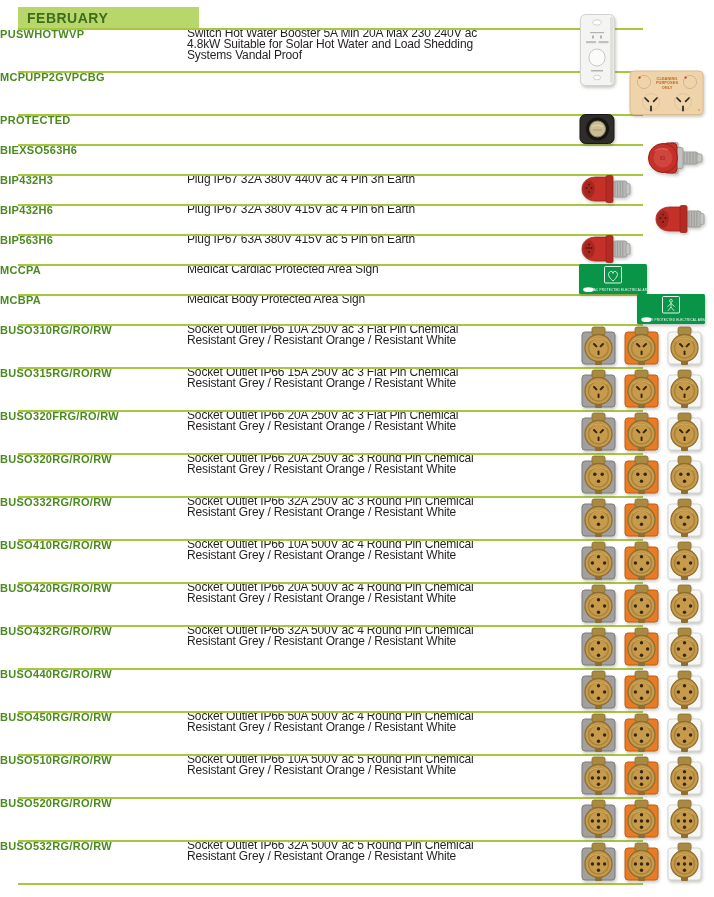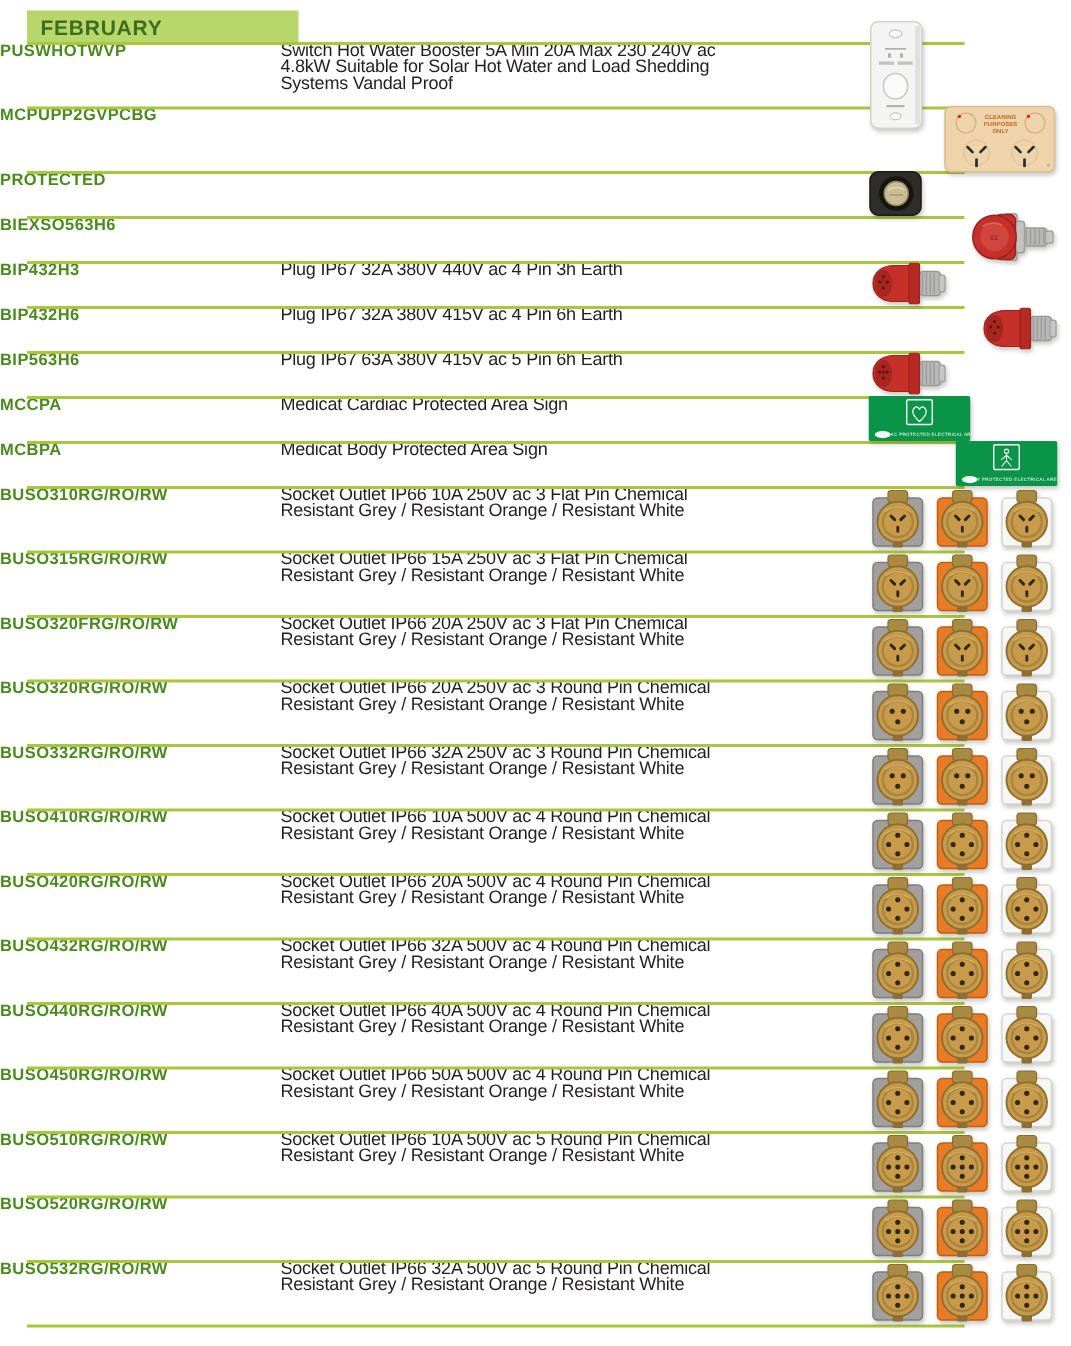--- a/index.html
+++ b/index.html
@@ -645,21 +645,20 @@
             <circle cx="25.6" cy="23" r="1.7" fill="#33270f"></circle>
             <circle cx="19.5" cy="29.2" r="1.7" fill="#33270f"></circle>
   </svg>
         </span>
       </div>
   </div>
 
   <div class="row tall">
     <div class="sep"></div>
     <div class="code">BUSO440RG/RO/RW</div>
-    <div class="desc">Socket Outlet IP66 40A 500V ac 4 Round Pin Chemical Resistant Grey / Resistant Orange / Resistant White</div>
     <div class="imgs">
         <span class="photo">
           <svg xmlns="http://www.w3.org/2000/svg" width="40" height="42" viewBox="0 0 40 42">
    <rect x="3" y="7" width="33" height="32" rx="3" fill="#a2a09e" stroke="#7f7d7b" stroke-width="1"></rect>
    <rect x="13" y="2" width="13" height="8" rx="2" fill="#a98a43" stroke="#8a6d30" stroke-width=".8"></rect>
    <rect x="16" y="35.5" width="7" height="4.5" rx="1" fill="#8f6f31"></rect>
    <circle cx="19.5" cy="23" r="13.5" fill="#c79b4b" stroke="#8f6f31" stroke-width="1.3"></circle>
    <circle cx="19.5" cy="23" r="10" fill="none" stroke="#a8853c" stroke-width="1.5"></circle>
    <path d="M11,16 q8,-6 17,0" stroke="#dcb86d" stroke-width="1" fill="none" opacity=".8"></path>
    <circle cx="19.5" cy="16.8" r="1.7" fill="#33270f"></circle>

